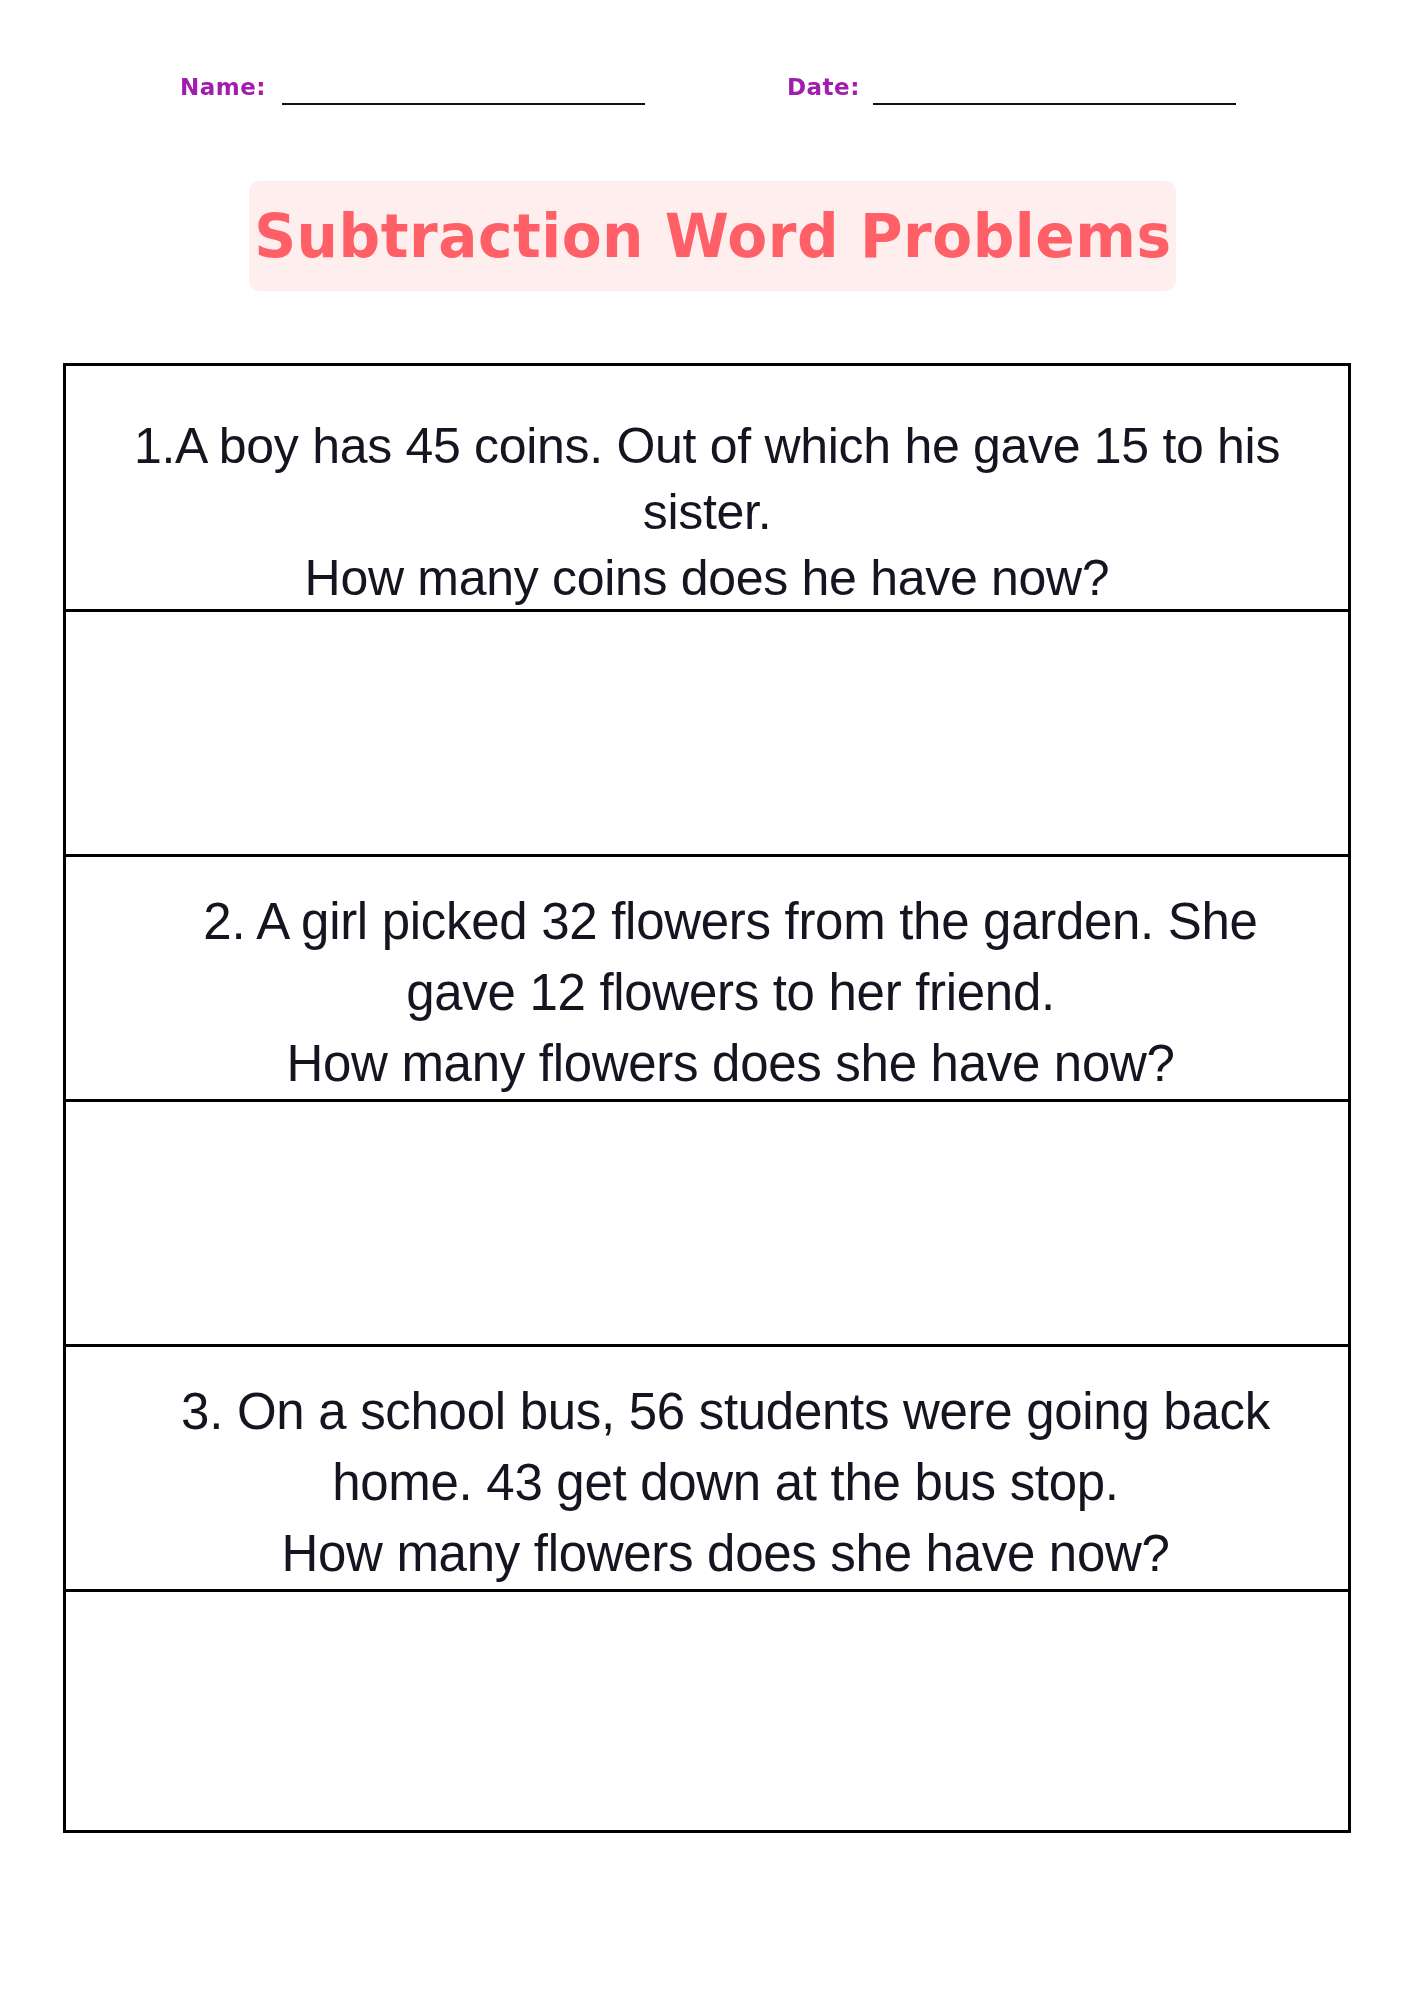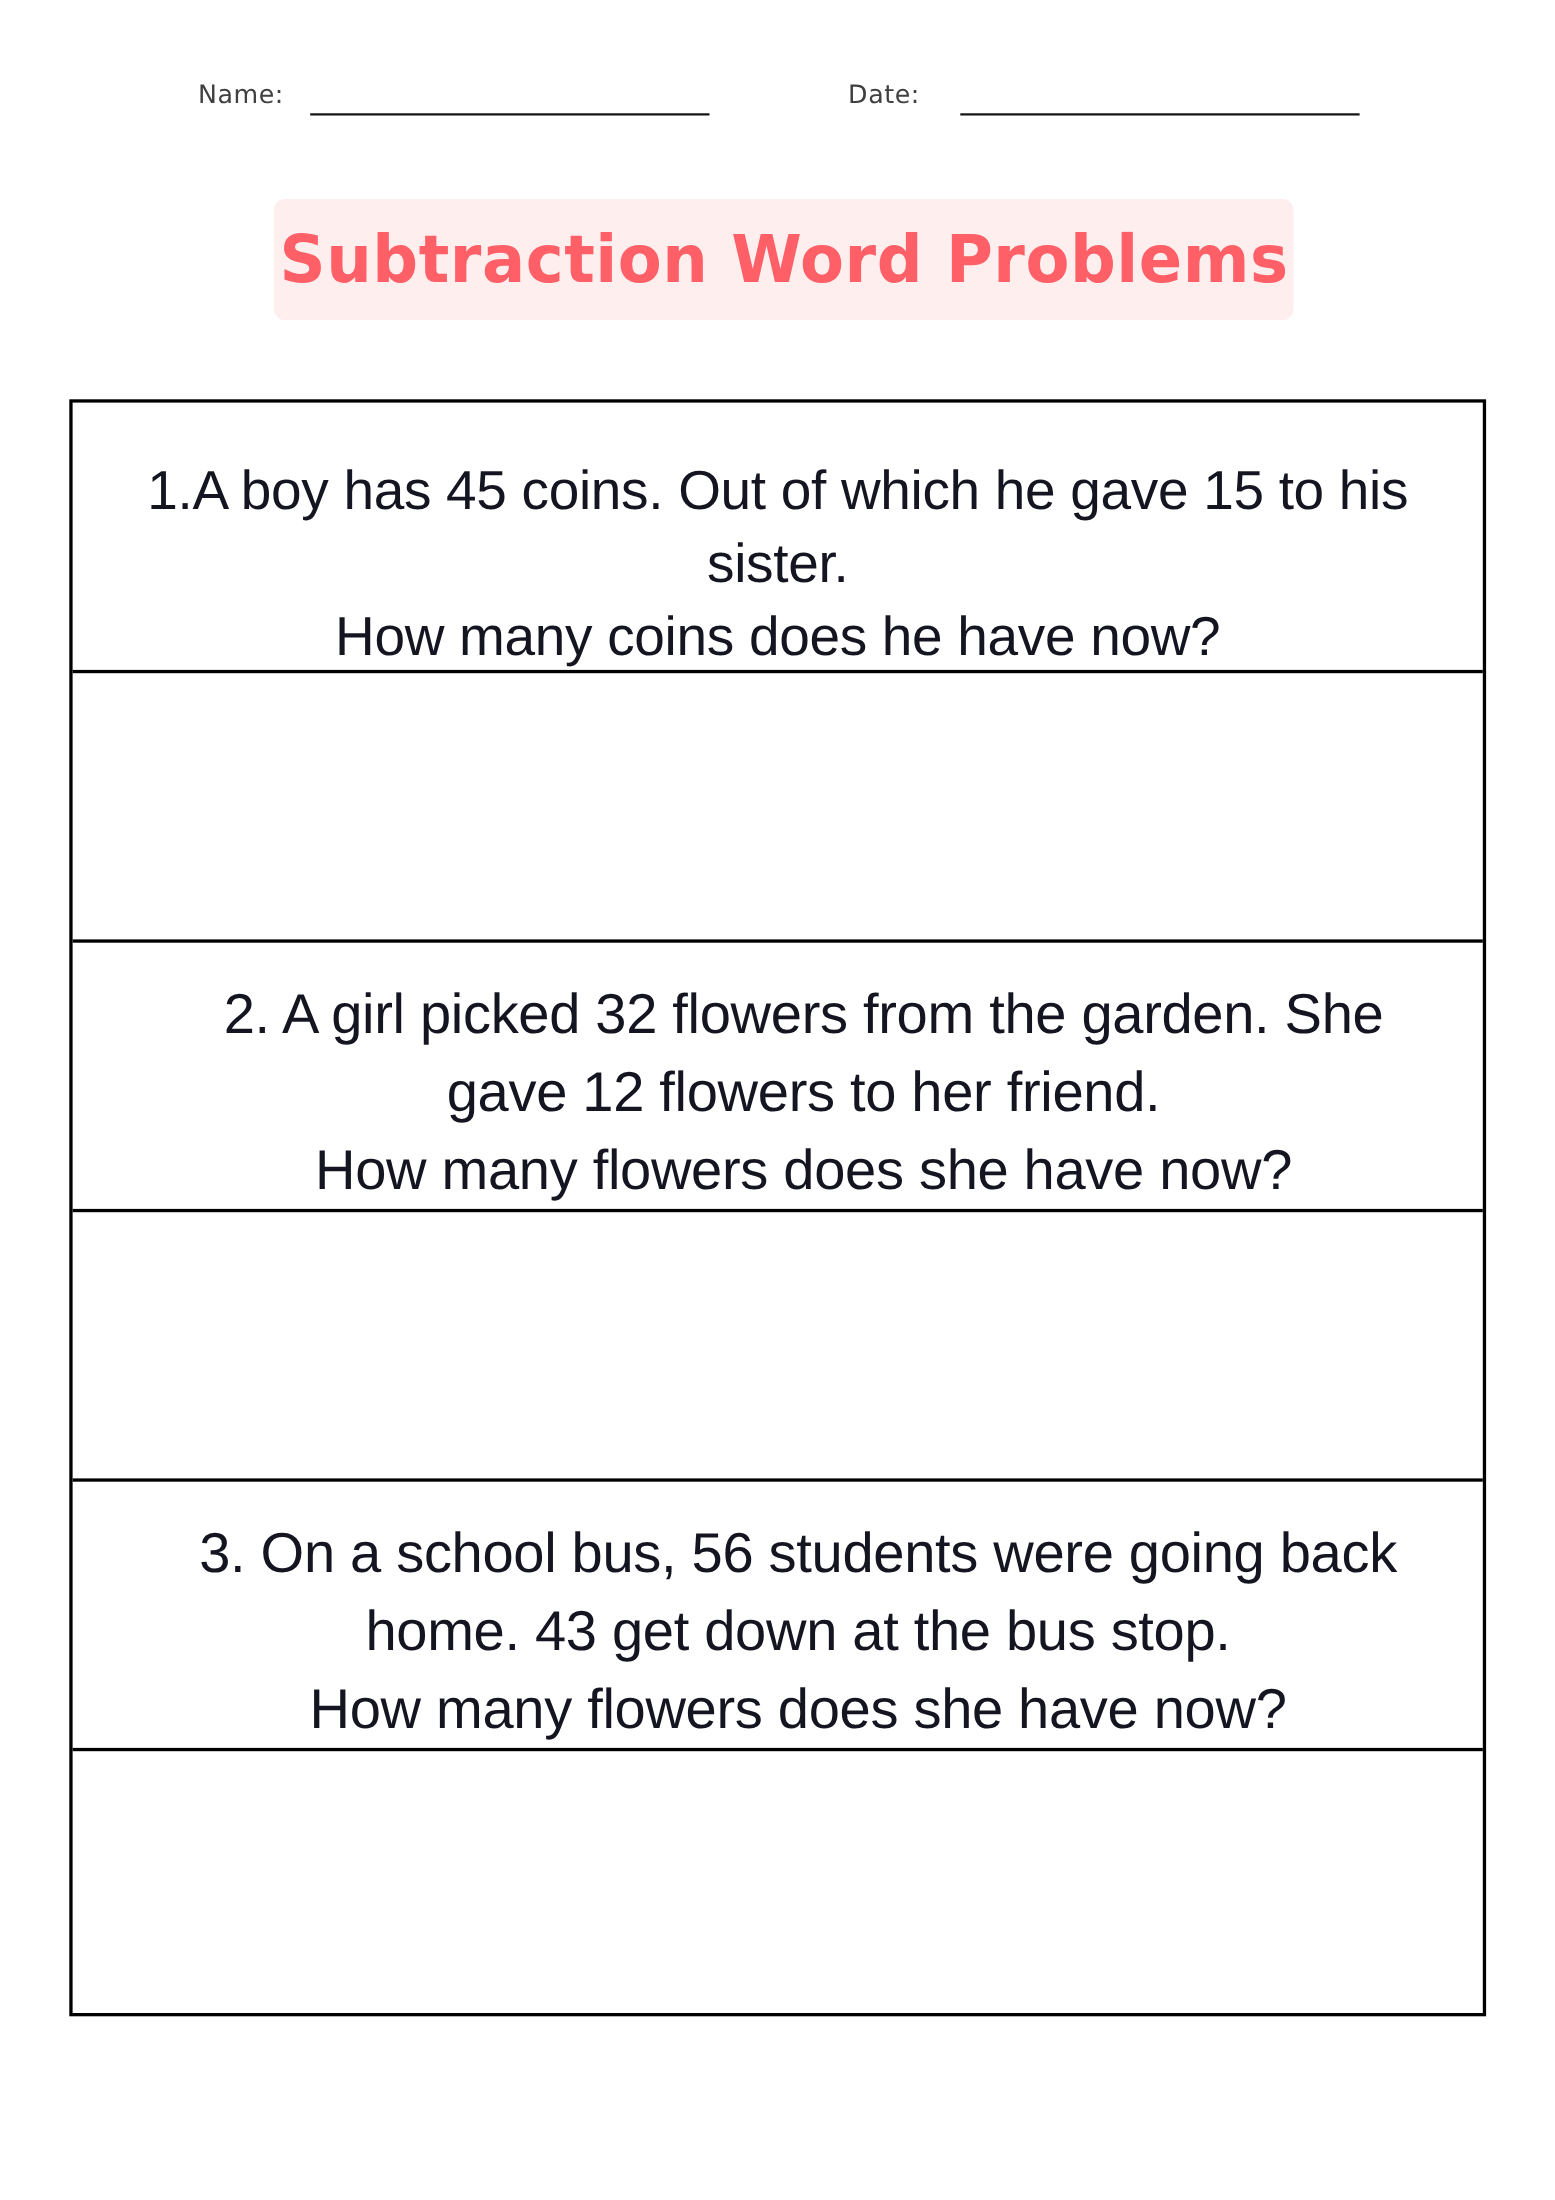--- a/index.html
+++ b/index.html
@@ -1,20 +1,21 @@
 <!DOCTYPE html>
 <html><head>
 <meta charset="utf-8">
 <style>
   html, body { margin: 0; padding: 0; background: #ffffff; }
   body { width: 1414px; height: 2000px; position: relative; overflow: hidden; }
   .field-label {
     position: absolute; top: 72px; height: 30px; line-height: 30px;
-    font-family: "DejaVu Sans", sans-serif; font-size: 23px; color: #404040;
+    font-family: "DejaVu Sans", sans-serif; font-size: 23px; color: #a21caf;
     letter-spacing: 0.5px;
+    font-weight: bold;
   }
   .field-line {
     position: absolute; top: 103px; height: 2px; background: #111111;
   }
   .title-pill {
     position: absolute; left: 249px; top: 181px; width: 927px; height: 110px;
     background: #ffeeee; border-radius: 10px;
     display: flex; align-items: center; justify-content: center;
   }
   .title-text {
@@ -41,21 +42,21 @@
   .r1 .question-line { line-height: 66px; }
   .r2 .question-line, .r3 .question-line { line-height: 71px; font-size: 51px; }
   .answer-row { }
 </style>
 </head>
 <body>
 
 <div class="field-label" style="left:180px;">Name:</div>
 <div class="field-line" style="left:282px; width:363px;"></div>
 
-<div class="field-label" style="left:771px;">Date:</div>
+<div class="field-label" style="left:787px;">Date:</div>
 <div class="field-line" style="left:873px; width:363px;"></div>
 
 <div class="title-pill">
   <div class="title-text">Subtraction Word Problems</div>
 </div>
 
 <div class="problems-table">
 
   <div class="row question-row r1" style="top:0px;">
     <div class="question-line">1.A boy has 45 coins. Out of which he gave 15 to his</div>

